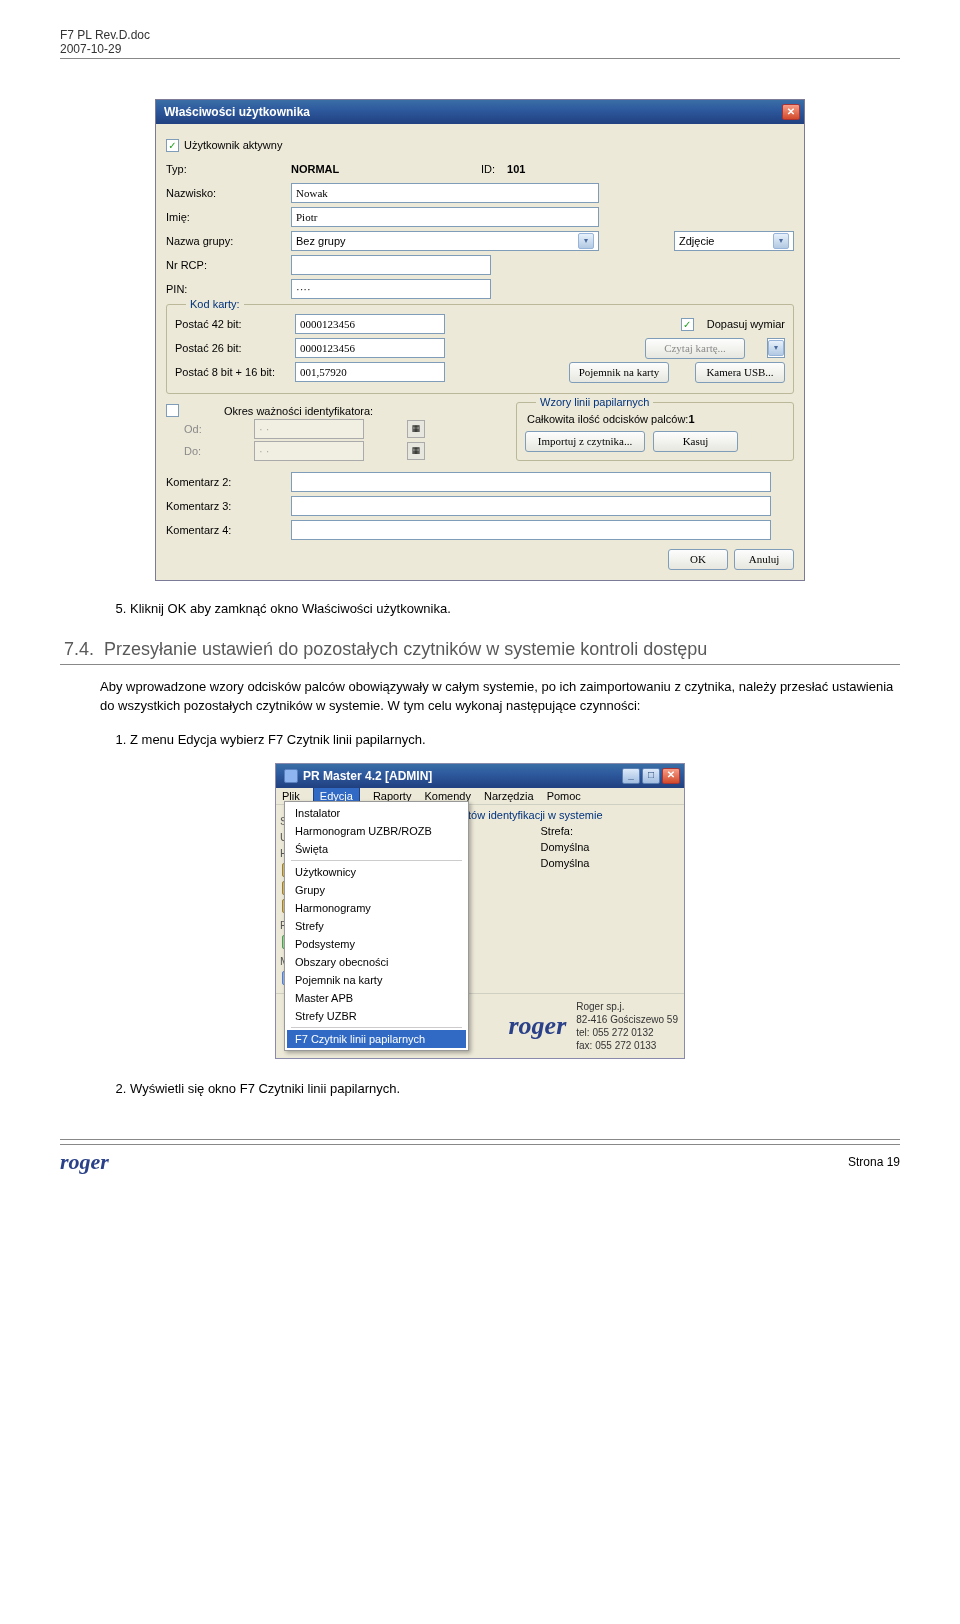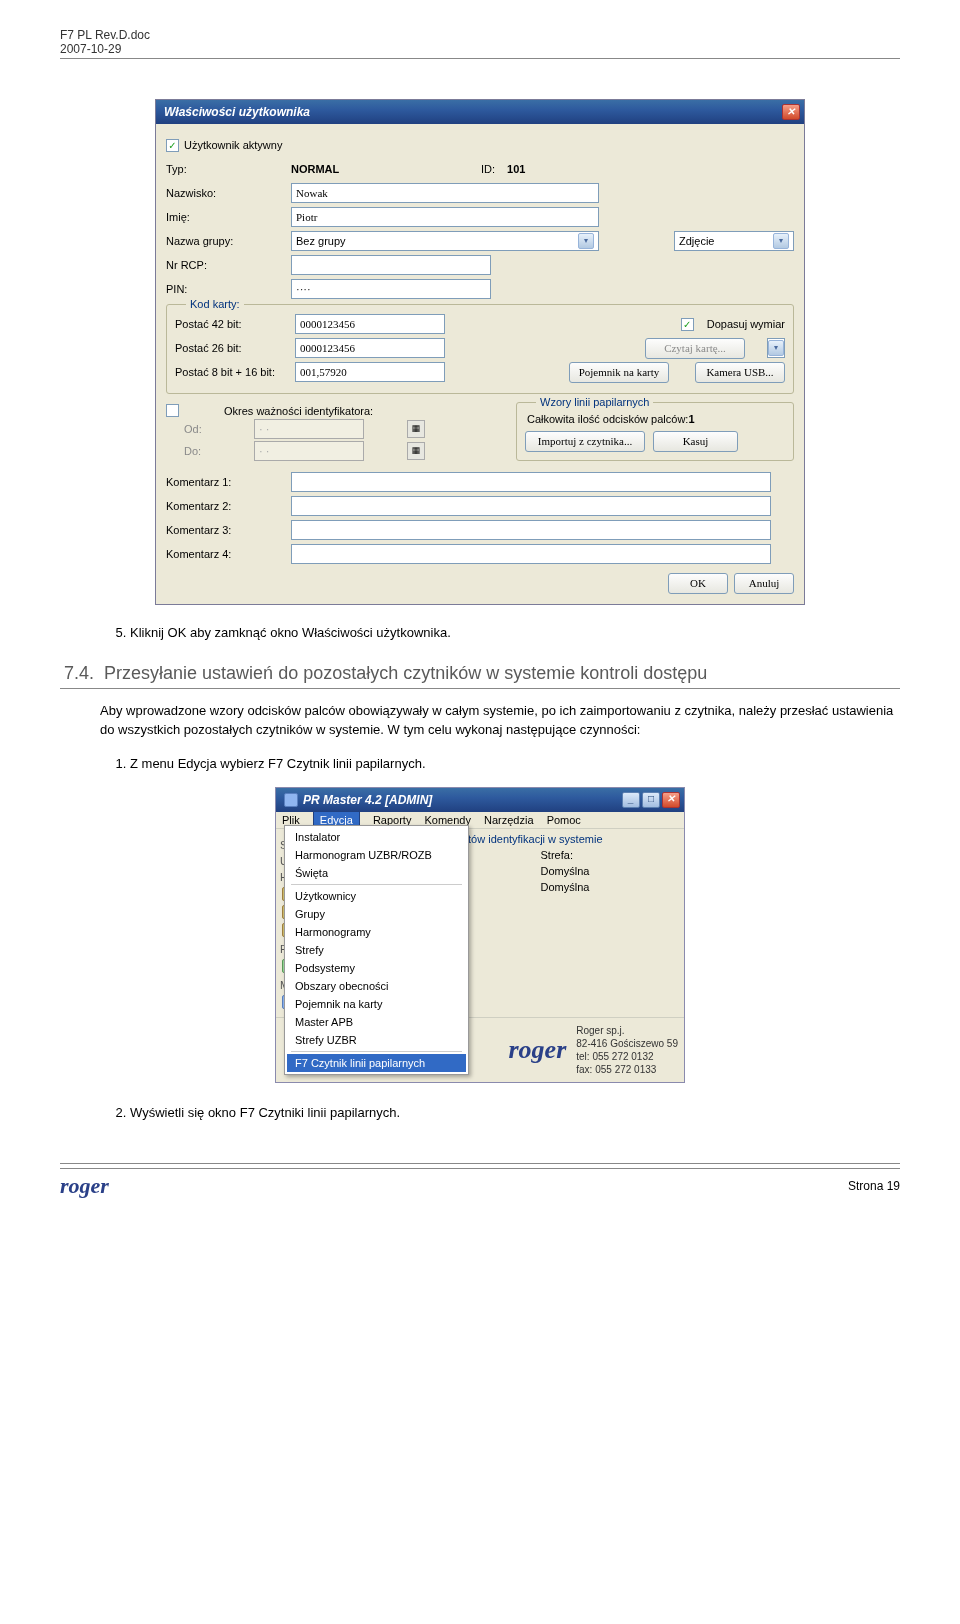--- a/index.html
+++ b/index.html
@@ -1,20 +1,20 @@
 <!DOCTYPE html>
 <html><head>
 <meta charset="utf-8">
 <style>
 * { box-sizing: border-box; margin: 0; padding: 0; }
 body { font-family: Arial, sans-serif; background: #fff; width: 960px; margin: 0 auto; padding: 28px 60px 20px; font-size: 12px; color: #000; }
 .doc-header { display: flex; justify-content: space-between; font-size: 12px; color: #333; margin-bottom: 2px; flex-direction: column; }
 .hr-line { border-top: 1px solid #888; margin: 1px 0 40px; }
 .dlg { width: 650px; margin: 0 auto 18px; border: 1px solid #7b7b98; background: #ece9d8; font-family: Tahoma, sans-serif; font-size: 11px; }
-.titlebar { background: linear-gradient(#3a6ea5, #2e5a9e 40%, #204080); color: #fff; padding: 4px 4px 4px 8px; display: flex; justify-content: space-between; align-items: center; font-weight: bold; font-size: 12px; font-style: italic; }
+.titlebar { background: linear-gradient(#3a6ea5, #2e5a9e 40%, #204080); color: #fff; padding: 4px 4px 4px 8px; display: flex; justify-content: space-between; align-items: center; font-weight: bold; font-size: 12px; }
 .titlebar .close { width: 18px; height: 16px; background: linear-gradient(#f79e88, #d14a2a); border: 1px solid #a33; border-radius: 2px; color: #fff; text-align: center; line-height: 13px; font-size: 10px; font-weight: bold; }
 .dlg-body { padding: 8px 10px 10px; }
 .row { display: flex; align-items: center; margin: 2px 0; min-height: 22px; }
 .lbl { width: 125px; color: #000; }
 .lbl-dim { color: #8a8a8a; }
 .val-bold { font-weight: bold; }
 .txt-in { border: 1px solid #7f9db9; background: #fff; padding: 2px 4px; height: 20px; width: 200px; font-size: 11px; font-family: Tahoma; }
 .combo { border: 1px solid #7f9db9; background: #fff; padding: 2px 4px; height: 20px; width: 308px; font-size: 11px; display: flex; justify-content: space-between; align-items: center; }
 .combo .arrow { width: 16px; height: 16px; background: linear-gradient(#e7f1fb, #b2c9e2); border: 1px solid #97b4da; border-radius: 2px; text-align: center; line-height: 13px; font-size: 8px; color: #4a6a9e; }
 .chk { width: 13px; height: 13px; border: 1px solid #7f9db9; background: #fff; margin-right: 5px; display: inline-flex; align-items: center; justify-content: center; font-size: 10px; color: #21a121; }
@@ -186,24 +186,20 @@
           <div style="display:flex;gap:8px">
             <button class="btn" style="min-width:120px">Importuj z czytnika...</button>
             <button class="btn">Kasuj</button>
           </div>
         </div>
       </div>
     </div>
 
     <div style="height:6px"></div>
     <div class="row">
-        <span class="lbl">Komentarz 1:</span>
-        <input class="txt-in" style="width: 480px;">
-      </div>
-    <div class="row">
         <span class="lbl">Komentarz 2:</span>
         <input class="txt-in" style="width: 480px;">
       </div>
     <div class="row">
         <span class="lbl">Komentarz 3:</span>
         <input class="txt-in" style="width: 480px;">
       </div>
     <div class="row">
         <span class="lbl">Komentarz 4:</span>
         <input class="txt-in" style="width: 480px;">

